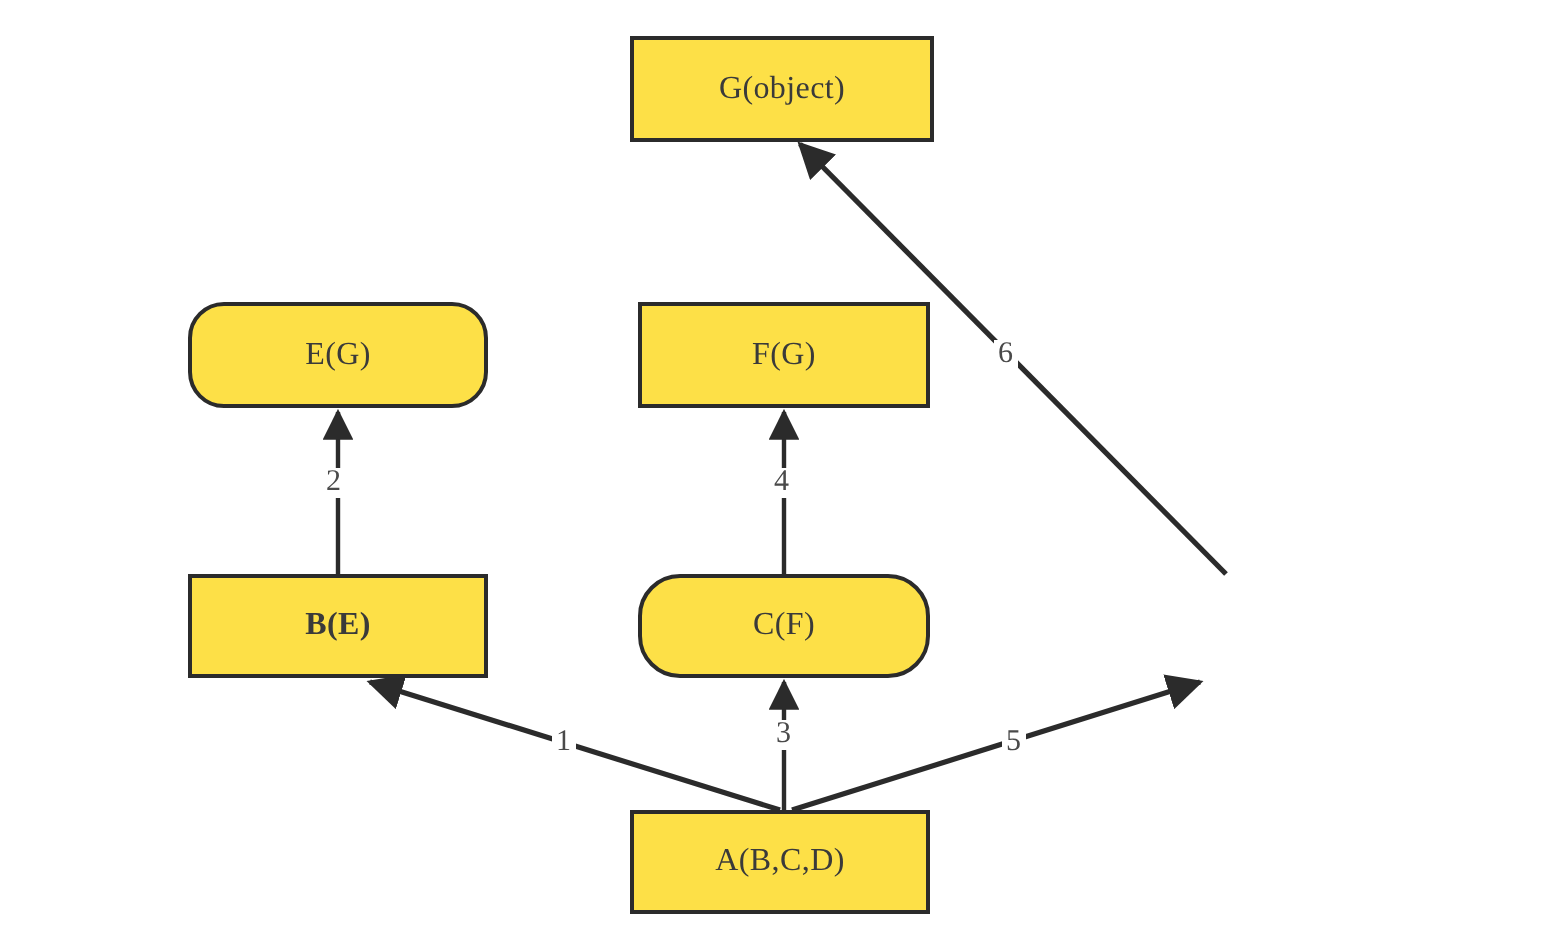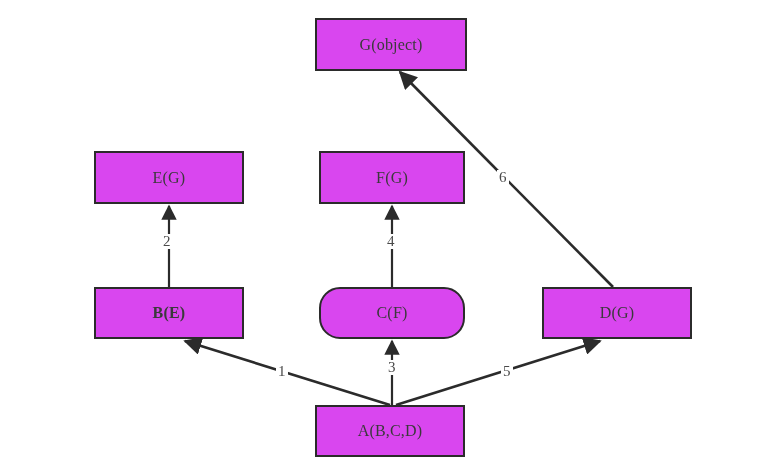--- a/index.html
+++ b/index.html
@@ -24,21 +24,21 @@
   #edge-layer {
     position: absolute;
     left: 0;
     top: 0;
     width: 780px;
     height: 471px;
   }
   .node-box {
     position: absolute;
     box-sizing: border-box;
-    background: #d946ef;
+    background: #fde047;
     border: 2px solid #2b2b2b;
     display: flex;
     align-items: center;
     justify-content: center;
     color: #3a3a3a;
     font-size: 16px;
     letter-spacing: 0.2px;
     white-space: nowrap;
     z-index: 2;
   }
@@ -75,39 +75,36 @@
 
     <line x1="396" y1="405" x2="600" y2="341" stroke="#2b2b2b" stroke-width="2.6" marker-end="url(#arrow-head)"></line>
 
     <line x1="613" y1="287" x2="400" y2="72" stroke="#2b2b2b" stroke-width="2.6" marker-end="url(#arrow-head)"></line>
   </svg>
 
   <div class="node-box" style="left:315px; top:18px; width:152px; height:53px;">
     <span>G(object)</span>
   </div>
 
-  <div class="node-box" style="left:94px; top:151px; width:150px; height:53px;">
+  <div class="node-box" style="left:94px; top:151px; width:150px; height:53px;border-radius:18px;">
     <span>E(G)</span>
   </div>
 
   <div class="node-box" style="left:319px; top:151px; width:146px; height:53px;text-align:center;">
     <span>F(G)</span>
   </div>
 
   <div class="node-box" style="left:94px; top:287px; width:150px; height:52px;font-weight:bold;">
     <span>B(E)</span>
   </div>
 
   <div class="node-box" style="left:319px; top:287px; width:146px; height:52px;border-radius:21px;">
     <span>C(F)</span>
   </div>
 
-  <div class="node-box" style="left:542px; top:287px; width:150px; height:52px;">
-    <span>D(G)</span>
-  </div>
 
   <div class="node-box" style="left:315px; top:405px; width:150px; height:52px;">
     <span>A(B,C,D)</span>
   </div>
 
   <div class="edge-label" style="left:276px; top:364px;">1</div>
   <div class="edge-label" style="left:161px; top:234px;">2</div>
   <div class="edge-label" style="left:386px; top:360px;">3</div>
   <div class="edge-label" style="left:385px; top:234px;">4</div>
   <div class="edge-label" style="left:501px; top:364px;">5</div>

